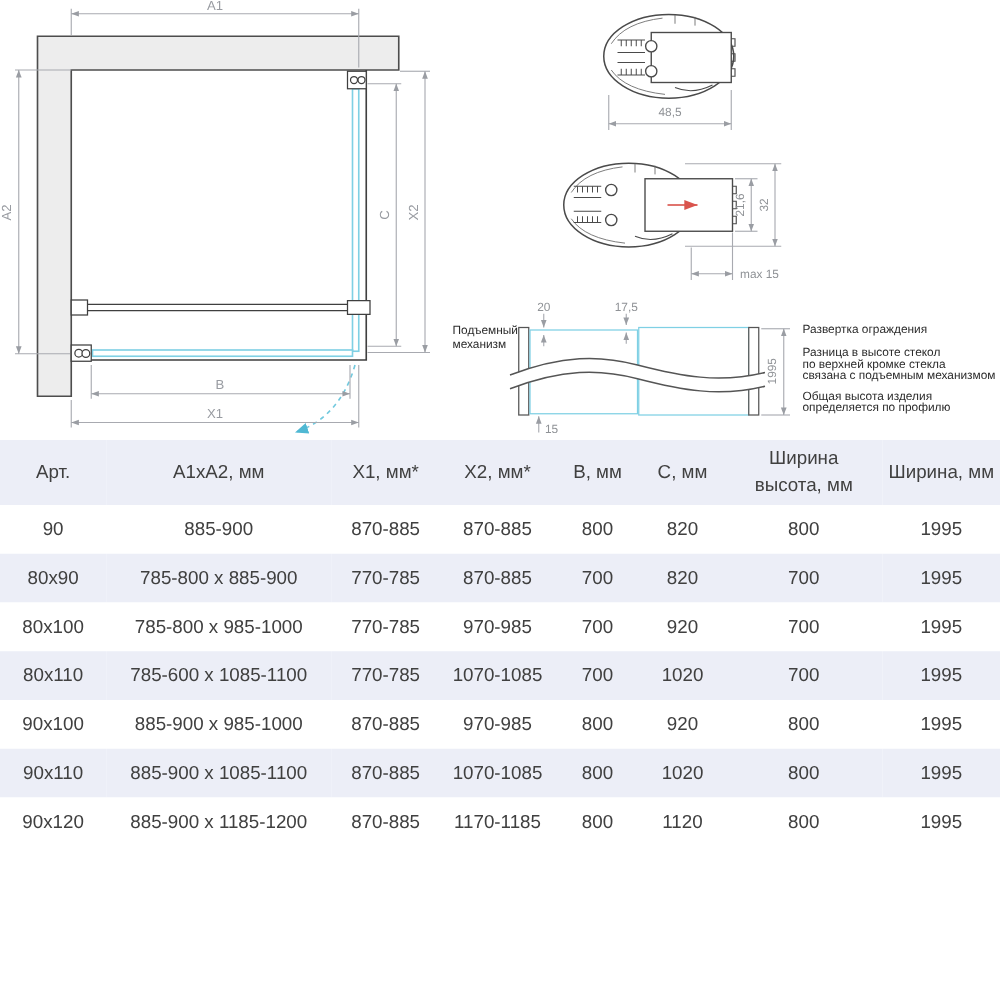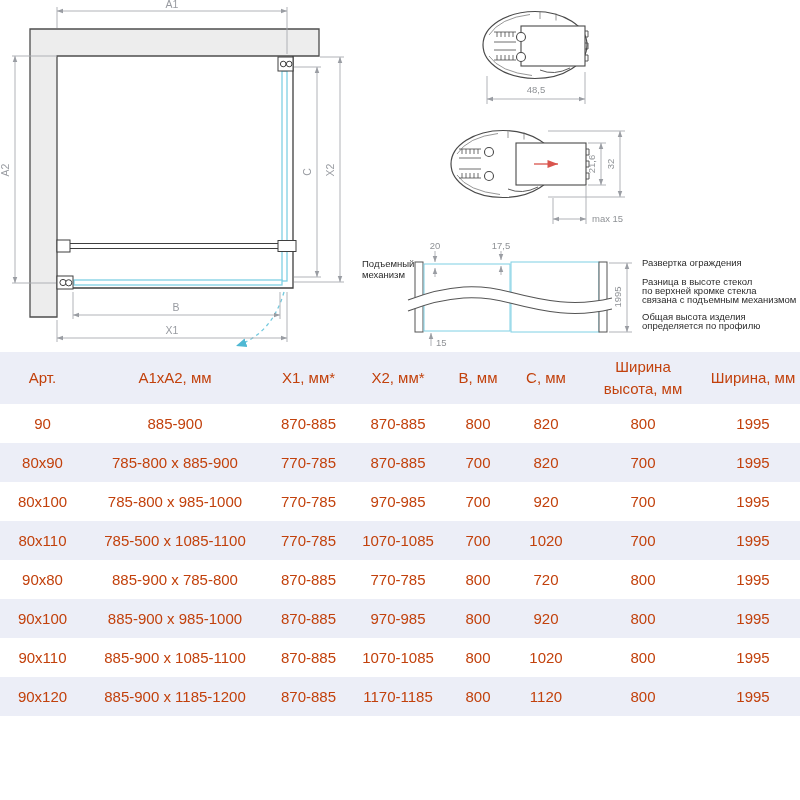--- a/index.html
+++ b/index.html
@@ -10,21 +10,21 @@
   }
   .drawing-area{position:absolute;left:0;top:0;width:800px;height:352px;}
   .drawing-area svg{display:block;}
   svg text{font-family:"Liberation Sans", sans-serif;}
   .dim-label{fill:#989ba1;font-size:10.5px;}
   .dim-label-sm{fill:#8f9296;font-size:9.5px;}
   .note-text{fill:#2b2b2b;font-size:9.5px;}
   .spec-table{
     position:absolute;left:0;top:352px;width:800px;
     border-collapse:collapse;table-layout:fixed;
-    font-size:15px;color:#c2410c;
+    font-size:15px;color:#404040;
   }
   .spec-table th{font-weight:400;height:52px;vertical-align:middle;text-align:center;background:#ECEEF7;padding:0;line-height:1.45;}
   .spec-table td{height:39px;text-align:center;vertical-align:middle;padding:0;white-space:nowrap;}
   .spec-table tbody tr:nth-child(even){background:#ECEEF7;}
   .spec-table tbody tr:nth-child(odd){background:#ffffff;}
   .hdr-wrap{display:inline-block;max-width:96px;}
 </style>
 </head>
 <body>
 
@@ -277,39 +277,29 @@
         <td>785-800 x 985-1000</td>
         <td>770-785</td>
         <td>970-985</td>
         <td>700</td>
         <td>920</td>
         <td>700</td>
         <td>1995</td>
       </tr>
       <tr>
         <td>80x110</td>
-        <td>785-500 x 1085-1100</td>
+        <td>785-600 x 1085-1100</td>
         <td>770-785</td>
         <td>1070-1085</td>
         <td>700</td>
         <td>1020</td>
         <td>700</td>
         <td>1995</td>
       </tr>
       <tr>
-        <td>90x80</td>
-        <td>885-900 x 785-800</td>
-        <td>870-885</td>
-        <td>770-785</td>
-        <td>800</td>
-        <td>720</td>
-        <td>800</td>
-        <td>1995</td>
-      </tr>
-      <tr>
         <td>90x100</td>
         <td>885-900 x 985-1000</td>
         <td>870-885</td>
         <td>970-985</td>
         <td>800</td>
         <td>920</td>
         <td>800</td>
         <td>1995</td>
       </tr>
       <tr>

